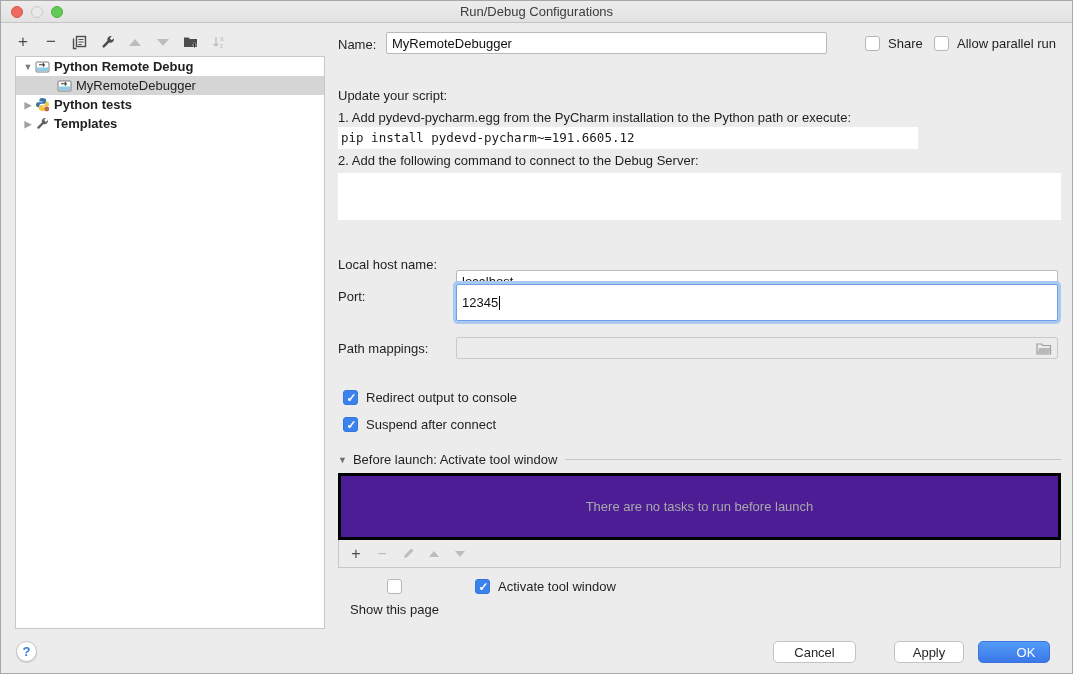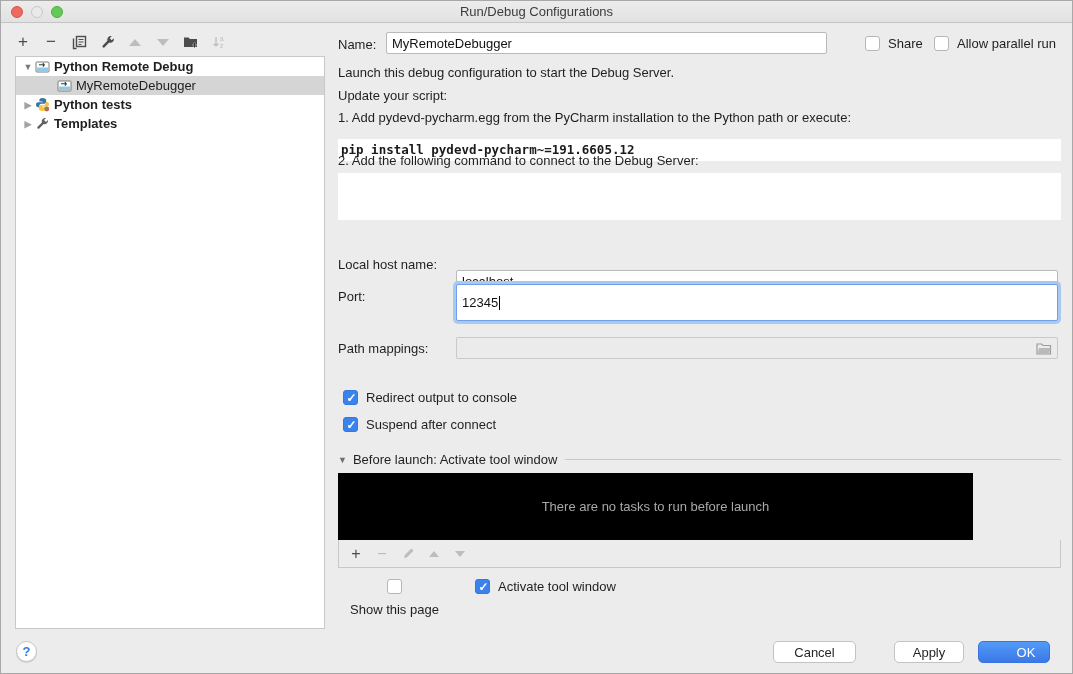--- a/index.html
+++ b/index.html
@@ -69,22 +69,22 @@
   .cb { width:15px; height:15px; border-radius:3px; background:#fff; border:1px solid #b6b6b6;
         position:relative; flex:0 0 15px; }
   .cb.checked { background:#3b82ed; border-color:#3577dd; }
   .cb.checked::after { content:"✓"; position:absolute; left:2.5px; top:-0.5px; color:#fff; font-size:12px; font-weight:bold; }
 
   
   .bl-header { position:absolute; left:337px; top:451px; width:723px; display:flex; align-items:center; }
   .bl-header .arrow { font-size:9px; color:#6e6e6e; margin-right:6px; }
   .bl-header .rule { flex:1; height:1px; background:#c9c9c9; margin-left:8px; }
   .bl-panel {
-    position:absolute; left:337px; top:472px; width:635px; height:67px;
-    background:#000000; border:3px solid #000000;
+    position:absolute; left:337px; top:472px; width:723px; height:67px;
+    background:#4c1d95; border:3px solid #000000;
     display:flex; align-items:center; justify-content:center;
     color:#a8a8a8;
   }
   .bl-toolbar {
     position:absolute; left:337px; top:539px; width:723px; height:28px;
     background:#ececec; border:1px solid #c8c8c8; border-top:0;
     display:flex; align-items:center; padding-left:4px;
   }
   .bl-toolbar .tbtn { width:26px; height:22px; font-size:16px; }
   .tri-up.sm, .tri-down.sm { border-left-width:5px; border-right-width:5px; }
@@ -206,24 +206,23 @@
   </div>
   <div class="cbrow" style="left:864px; top:35px;">
     <span class="cb"></span>
     <span>Share</span>
   </div>
   <div class="cbrow" style="left:933px; top:35px;">
     <span class="cb"></span>
     <span>Allow parallel run</span>
   </div>
 
-  <div class="lbl" style="left:337px; top:64px;">Launch this debug configuration to start the Debug Server.</div>
   <div class="lbl" style="left:337px; top:87px;">Update your script:</div>
   <div class="lbl" style="left:337px; top:109px;">1. Add pydevd-pycharm.egg from the PyCharm installation to the Python path or execute:</div>
-  <div class="codebar" style="left:337px; top:138px; width:723px; height:22px; line-height:22px; padding-left:3px;font-weight:bold;">pip install pydevd-pycharm~=191.6605.12</div>
+  <div class="codebar" style="left:337px; top:126px; width:580px; height:22px; line-height:22px; padding-left:3px;">pip install pydevd-pycharm~=191.6605.12</div>
   <div class="lbl" style="left:337px; top:152px;">2. Add the following command to connect to the Debug Server:</div>
   <div class="codebar" style="left:337px; top:172px; width:723px; height:47px; padding:4px 0 0 3px; line-height:20px;">
     <div>import pydevd_pycharm</div>
     
   </div>
 
   <div class="lbl" style="left:337px; top:256px;">Local host name:</div>
   <div class="field" style="left:455px; top:269px; width:602px;">
     <span>localhost</span>
   </div>

